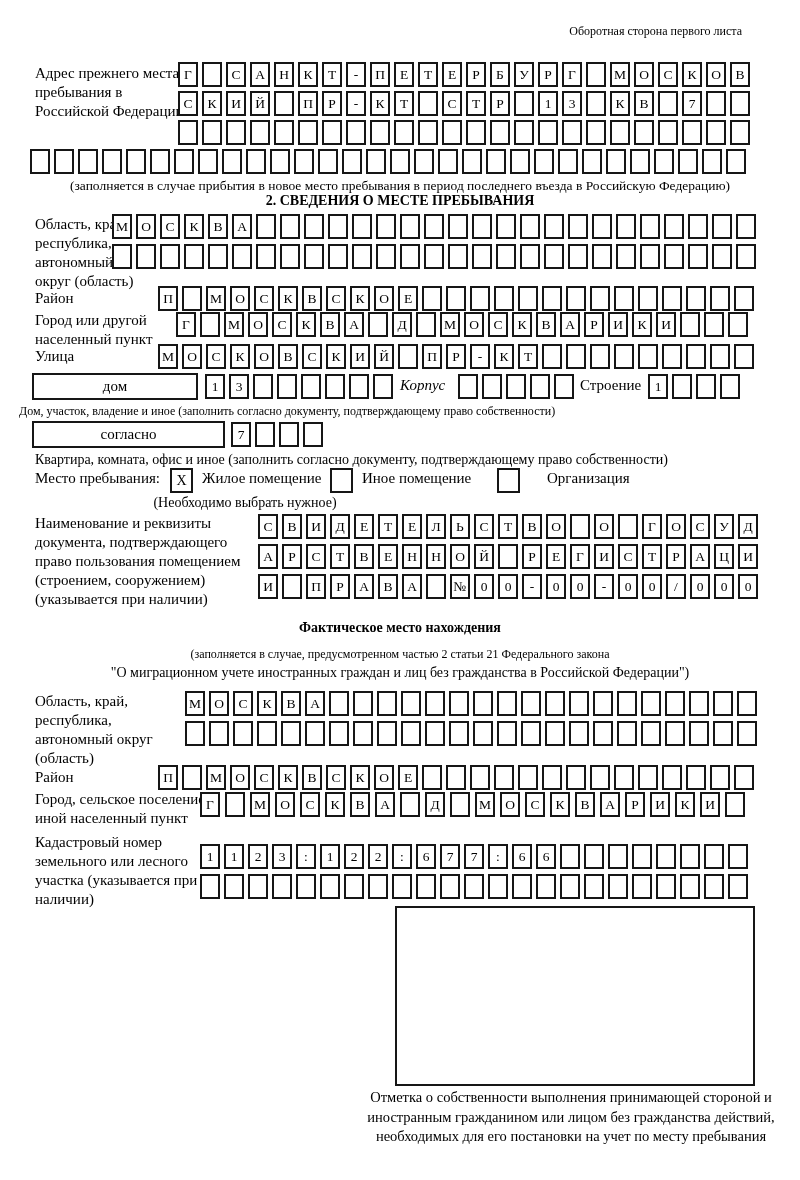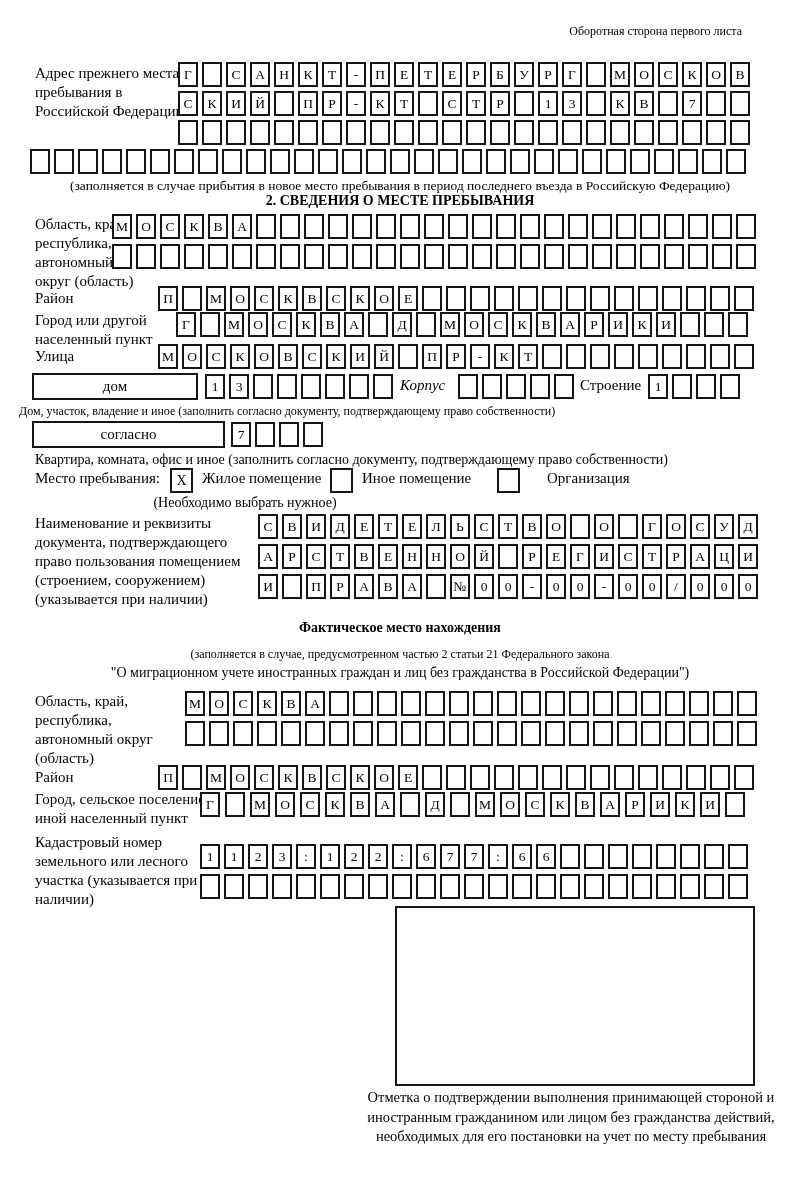--- a/index.html
+++ b/index.html
@@ -566,15 +566,15 @@
       <span class="cell"></span>
       <span class="cell"></span>
       <span class="cell"></span>
       <span class="cell"></span>
       <span class="cell"></span>
       <span class="cell"></span>
       <span class="cell"></span>
     </div>
 
   <div class="stamp-rect" style="left:395px;top:906px;width:356px;height:176px;"></div>
-  <div class="abs" style="left:365px;top:1088px;width:412px;font-size:14.5px;line-height:19.5px;text-align:center;">Отметка о подтверждении выполнения принимающей стороной и иностранным гражданином или лицом без гражданства действий, необходимых для его постановки на учет по месту пребывания</div>
+  <div class="abs" style="left:365px;top:1088px;width:412px;font-size:14.5px;line-height:19.5px;text-align:center;">Отметка о собственности выполнения принимающей стороной и иностранным гражданином или лицом без гражданства действий, необходимых для его постановки на учет по месту пребывания</div>
 
 </div>
 
 </body></html>

